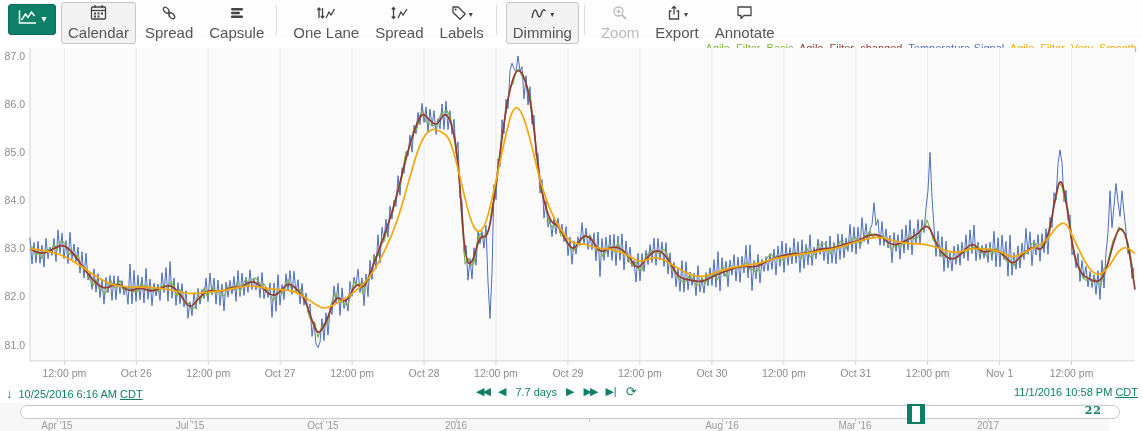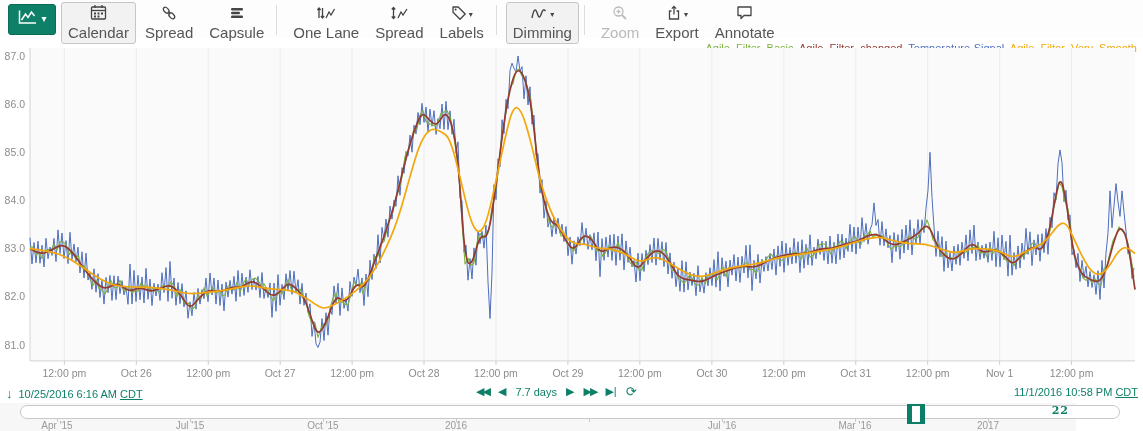--- a/index.html
+++ b/index.html
@@ -37,21 +37,21 @@
   #nav-right{position:absolute;right:5px;top:2px;}
   #nav-center{position:absolute;left:476px;top:1px;display:flex;align-items:center;gap:9px;}
   .nav-ic{color:#0d7f66;cursor:pointer;font-size:11px;letter-spacing:-2px;}
   .nav-ic.single{letter-spacing:0;}
   #duration{color:#0d7f66;cursor:pointer;}
   .tz{text-decoration:underline;cursor:pointer;}
   #down-arrow{font-size:13px;font-weight:bold;cursor:pointer;}
   #refresh-ic{font-size:13px;line-height:11px;}
 
   
-  #timeline{position:absolute;left:0;top:403px;width:1076px;height:28px;background:#f7f7f7;}
+  #timeline{position:absolute;left:0;top:403px;width:1076px;height:28px;background:#f7f7f7;padding-left:33px;}
   #tl-track{position:absolute;left:20px;top:2px;width:1098px;height:12px;background:#fff;
     border:1px solid #c9c9c9;border-radius:7px;cursor:pointer;}
   #tl-handle{position:absolute;left:886px;top:-2px;width:18px;height:20px;background:#fff;
     border-top:2px solid #0d7f66;border-bottom:2px solid #0d7f66;
     border-left:5px solid #0d7f66;border-right:5px solid #0d7f66;box-sizing:border-box;cursor:ew-resize;}
   .tl-tick{position:absolute;top:15px;width:1px;height:4px;background:#c9c9c9;}
   .tl-label{position:absolute;top:17px;transform:translateX(-50%);font-size:10px;color:#9a9a9a;white-space:nowrap;}
   #tl-grip{position:absolute;right:7px;top:1px;color:#0d7f66;font-weight:bold;font-size:11px;
     letter-spacing:1px;cursor:pointer;font-family:"DejaVu Serif","Liberation Serif",serif;}
 </style>
@@ -287,20 +287,20 @@
       <div class="tl-label" style="left: 57px;">Apr '15</div>
       <div class="tl-tick" style="left: 190px;"></div>
       <div class="tl-label" style="left: 190px;">Jul '15</div>
       <div class="tl-tick" style="left: 323px;"></div>
       <div class="tl-label" style="left: 323px;">Oct '15</div>
       <div class="tl-tick" style="left: 456px;"></div>
       <div class="tl-label" style="left: 456px;">2016</div>
       <div class="tl-tick" style="left: 589px;"></div>
       <div class="tl-label" style="left: 589px; margin-top: 48px;">Apr '16</div>
       <div class="tl-tick" style="left: 722px;"></div>
-      <div class="tl-label" style="left: 722px;">Jul '16</div>
+      <div class="tl-label" style="left: 722px;">Aug '16</div>
       <div class="tl-tick" style="left: 855px;"></div>
       <div class="tl-label" style="left: 855px;">Mar '16</div>
       <div class="tl-tick" style="left: 988px;"></div>
       <div class="tl-label" style="left: 988px;">2017</div>
     </div>
 
 </div>
 
 </body></html>

